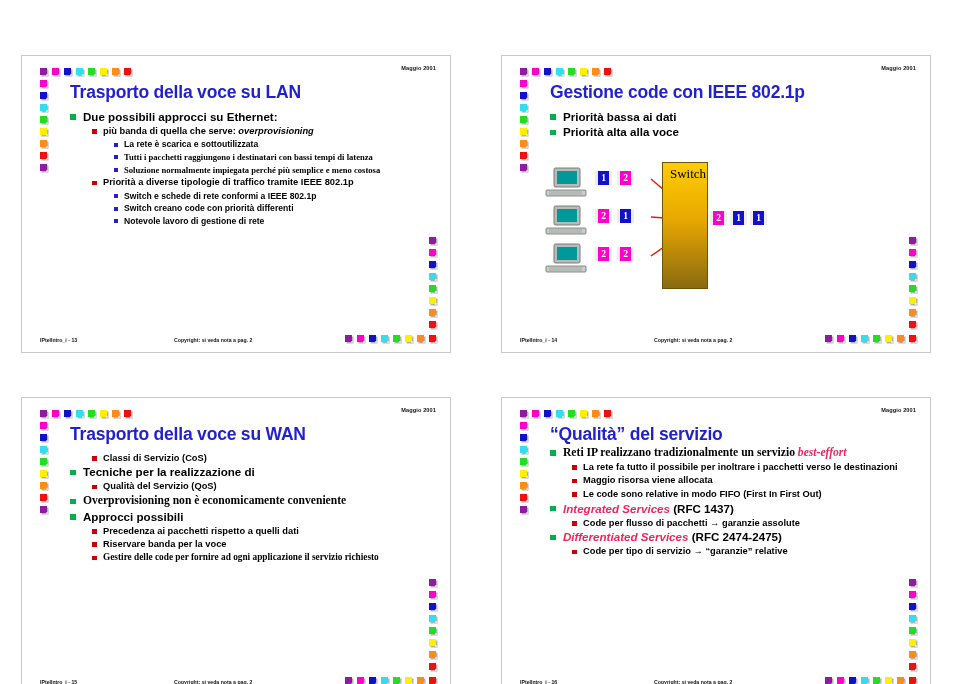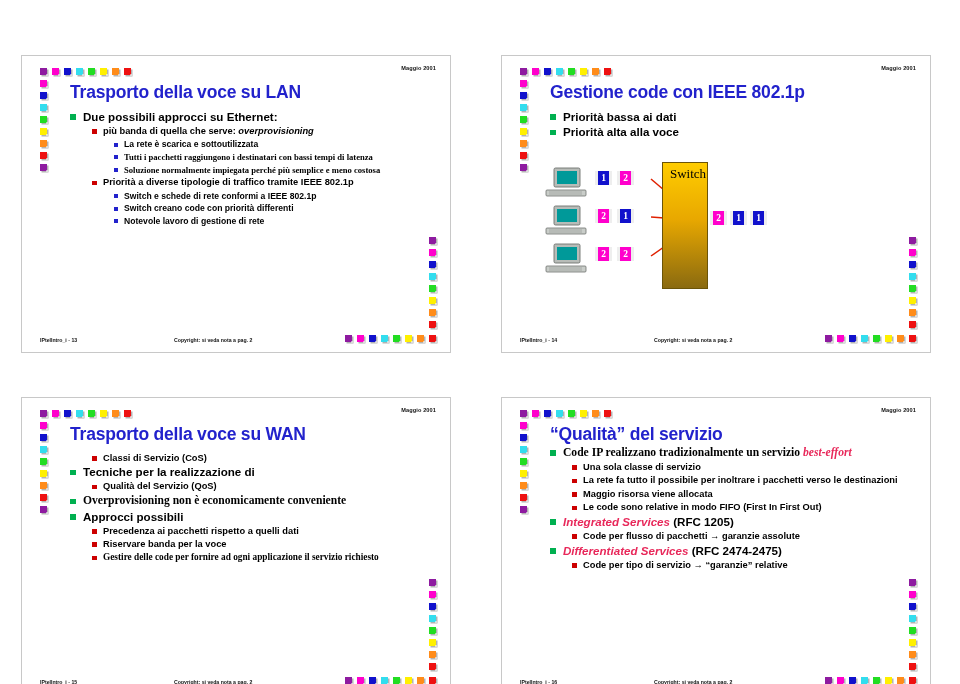--- a/index.html
+++ b/index.html
@@ -392,26 +392,25 @@
           <div class="sq" style="background: rgb(34, 221, 34);"></div>
           <div class="sq" style="background: rgb(255, 240, 0);"></div>
           <div class="sq" style="background: rgb(255, 140, 26);"></div>
           <div class="sq" style="background: rgb(238, 17, 17);"></div>
         </div>
 
     <div class="date">Maggio 2001</div>
     <div class="title">“Qualità” del servizio</div>
 
     <div class="body" style="top:46px;">
-      <div class="bl l1 just"><span class="bul"></span><span>Code IP realizzano tradizionalmente un servizio </span><span class="redi">best-effort</span></div>
-      <div class="bl l2"><span class="bul"></span><span>Una sola classe di servizio</span></div>
+      <div class="bl l1 just"><span class="bul"></span><span>Reti IP realizzano tradizionalmente un servizio </span><span class="redi">best-effort</span></div>
       <div class="bl l2"><span class="bul"></span><span>La rete fa tutto il possibile per inoltrare i pacchetti verso le destinazioni</span></div>
       <div class="bl l2"><span class="bul"></span><span>Maggio risorsa viene allocata</span></div>
       <div class="bl l2"><span class="bul"></span><span>Le code sono relative in modo FIFO (First In First Out)</span></div>
-      <div class="bl l1"><span class="bul"></span><span class="redi">Integrated Services</span><span> (RFC 1205)</span></div>
+      <div class="bl l1"><span class="bul"></span><span class="redi">Integrated Services</span><span> (RFC 1437)</span></div>
       <div class="bl l2"><span class="bul"></span><span>Code per flusso di pacchetti → garanzie assolute</span></div>
       <div class="bl l1"><span class="bul"></span><span class="redi">Differentiated Services</span><span> (RFC 2474-2475)</span></div>
       <div class="bl l2"><span class="bul"></span><span>Code per tipo di servizio → “garanzie” relative</span></div>
     </div>
 
     <div class="foot-left">IPtelIntro_i - 16</div>
     <div class="foot-mid">Copyright: si veda nota a pag. 2</div>
   </div>
   </div>
 

